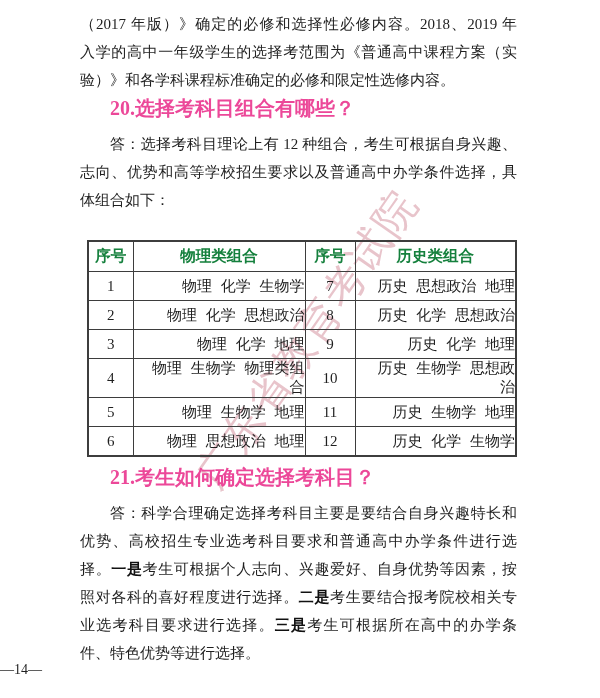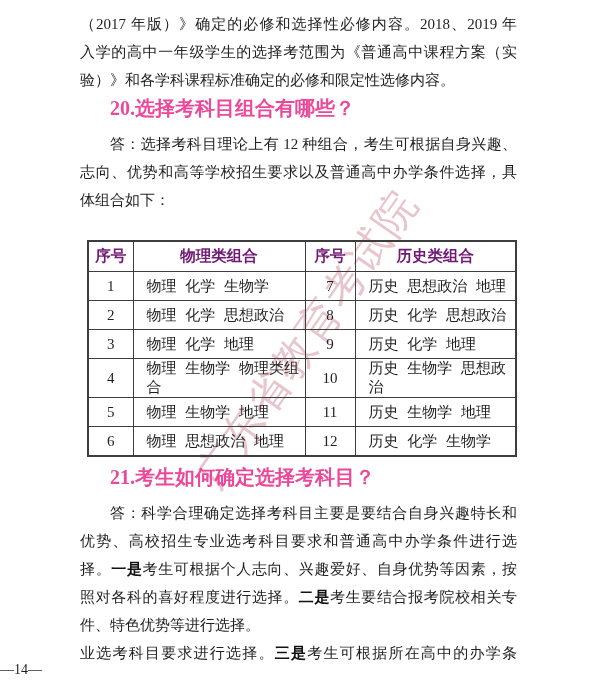--- a/index.html
+++ b/index.html
@@ -66,28 +66,28 @@
     border:1px solid #3d3d3d;
     padding:0;
     vertical-align:middle;
     overflow:hidden;
   }
   .combo-table th{
     font-size:15.5px;
     font-weight:bold;
     text-align:center;
     height:29px;
-    color:#701a75;
+    color:#15803d;
   }
   .combo-table td{
     font-size:15px;
     height:28px;
   }
   .combo-table td.num{text-align:center;}
-  .combo-table td.combo{text-align:left;padding-left:13px;word-spacing:5px;margin-left:28px;}
+  .combo-table td.combo{text-align:right;padding-left:13px;word-spacing:5px;margin-left:28px;}
   .pagenum{
     position:absolute;
     left:0;right:0;top:662px;
     font-size:14px;
     color:#1f1f1f;
     z-index:1;
   }
 </style>
 </head>
 <body>
@@ -169,19 +169,19 @@
 
     <div class="heading">
       <span>21.考生如何确定选择考科目？</span>
     </div>
 
     <div class="para">
         <div class="line ind"><span>答：科学合理确定选择考科目主要是要结合自身兴趣特长和</span></div>
         <div class="line"><span>优势、高校招生专业选考科目要求和普通高中办学条件进行选</span></div>
         <div class="line"><span>择。</span><span class="b">一是</span><span>考生可根据个人志向、兴趣爱好、自身优势等因素，按</span></div>
         <div class="line"><span>照对各科的喜好程度进行选择。</span><span class="b">二是</span><span>考生要结合报考院校相关专</span></div>
+        <div class="line"><span>业选考科目要求进行选择。</span><span class="b">三是</span><span>考生可根据所在高中的办学条</span></div>
         <div class="line last"><span>件、特色优势等进行选择。</span></div>
-        <div class="line"><span>业选考科目要求进行选择。</span><span class="b">三是</span><span>考生可根据所在高中的办学条</span></div>
       </div>
   </div>
 
   <div class="pagenum">—14—</div>
 </div>
 
 </body></html>

